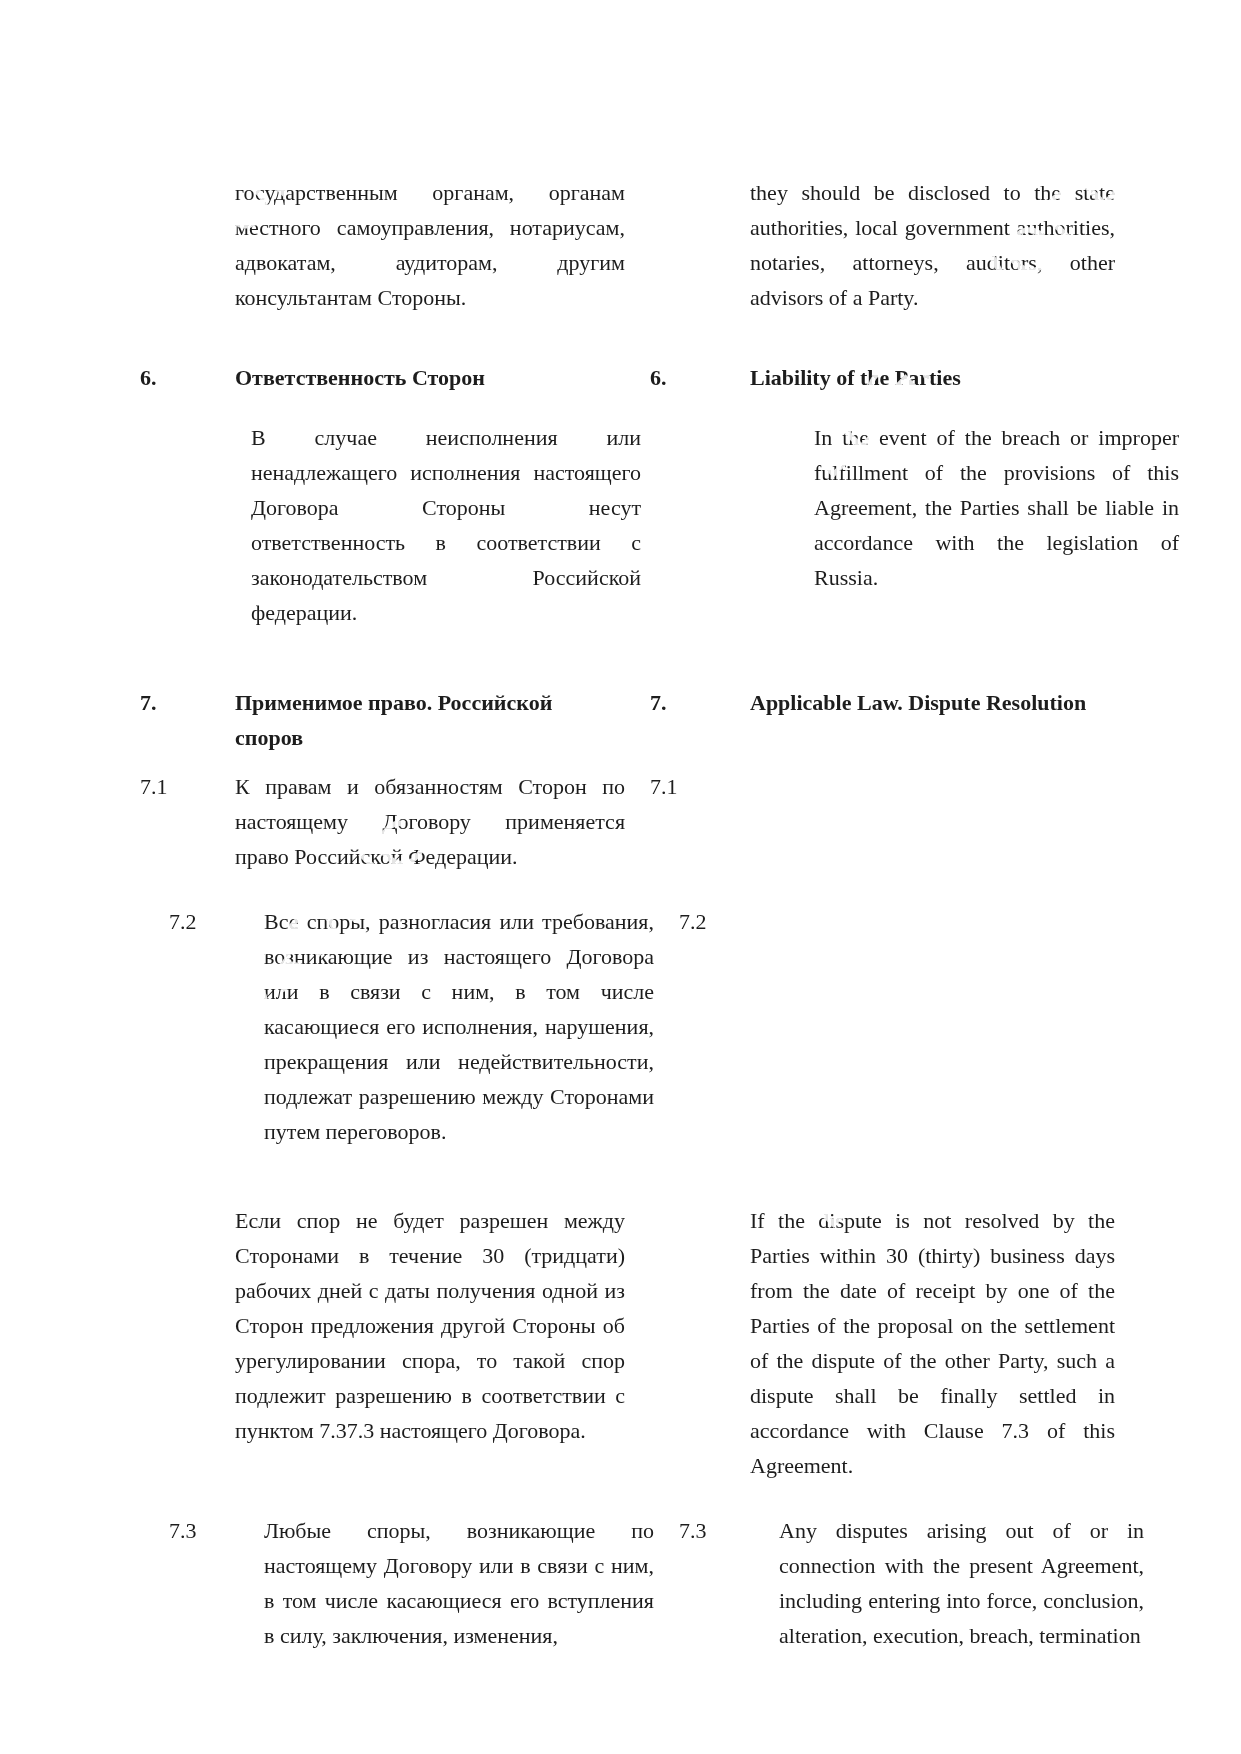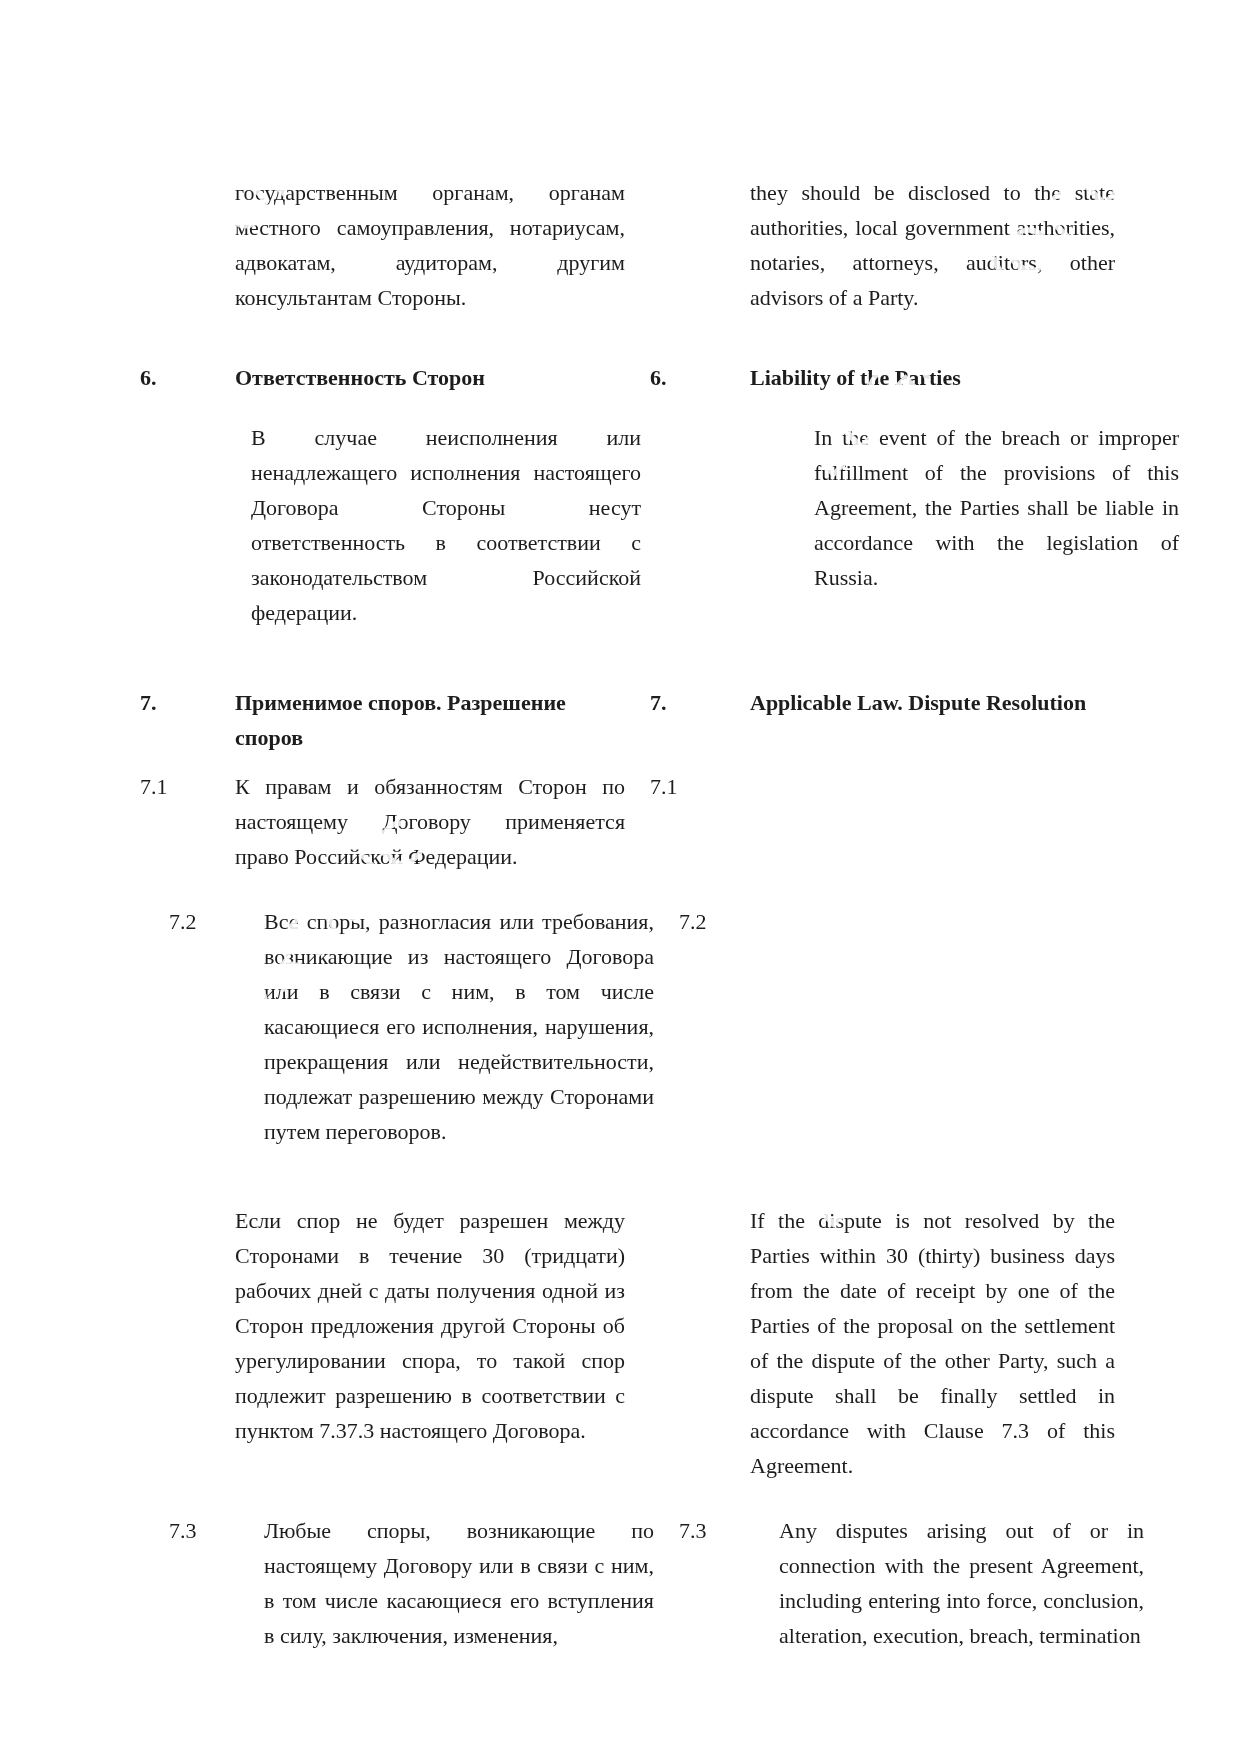--- a/index.html
+++ b/index.html
@@ -98,21 +98,21 @@
     <div class="row mt25">
       <div class="cell-num"></div>
       <div class="cell-txt">В случае неисполнения или ненадлежащего исполнения настоящего Договора Стороны несут ответственность в соответствии с законодательством Российской федерации.</div>
       <div></div>
       <div class="cell-num"></div>
       <div class="cell-txt">In the event of the breach or improper fulfillment of the provisions of this Agreement, the Parties shall be liable in accordance with the legislation of Russia.</div>
     </div>
 
     <div class="row heading mt55">
       <div class="cell-num">7.</div>
-      <div class="cell-txt">Применимое споров. Разрешение споров</div>
+      <div class="cell-txt">Применимое право. Российской споров</div>
       <div></div>
       <div class="cell-num">7.</div>
       <div class="cell-txt">Applicable Law. Dispute Resolution</div>
     </div>
 
     <div class="row mt20">
       <div class="cell-num">7.1</div>
       <div class="cell-txt">К правам и обязанностям Сторон по настоящему Договору применяется право Российской Федерации.</div>
       <div></div>
       <div class="cell-num">7.1</div>

